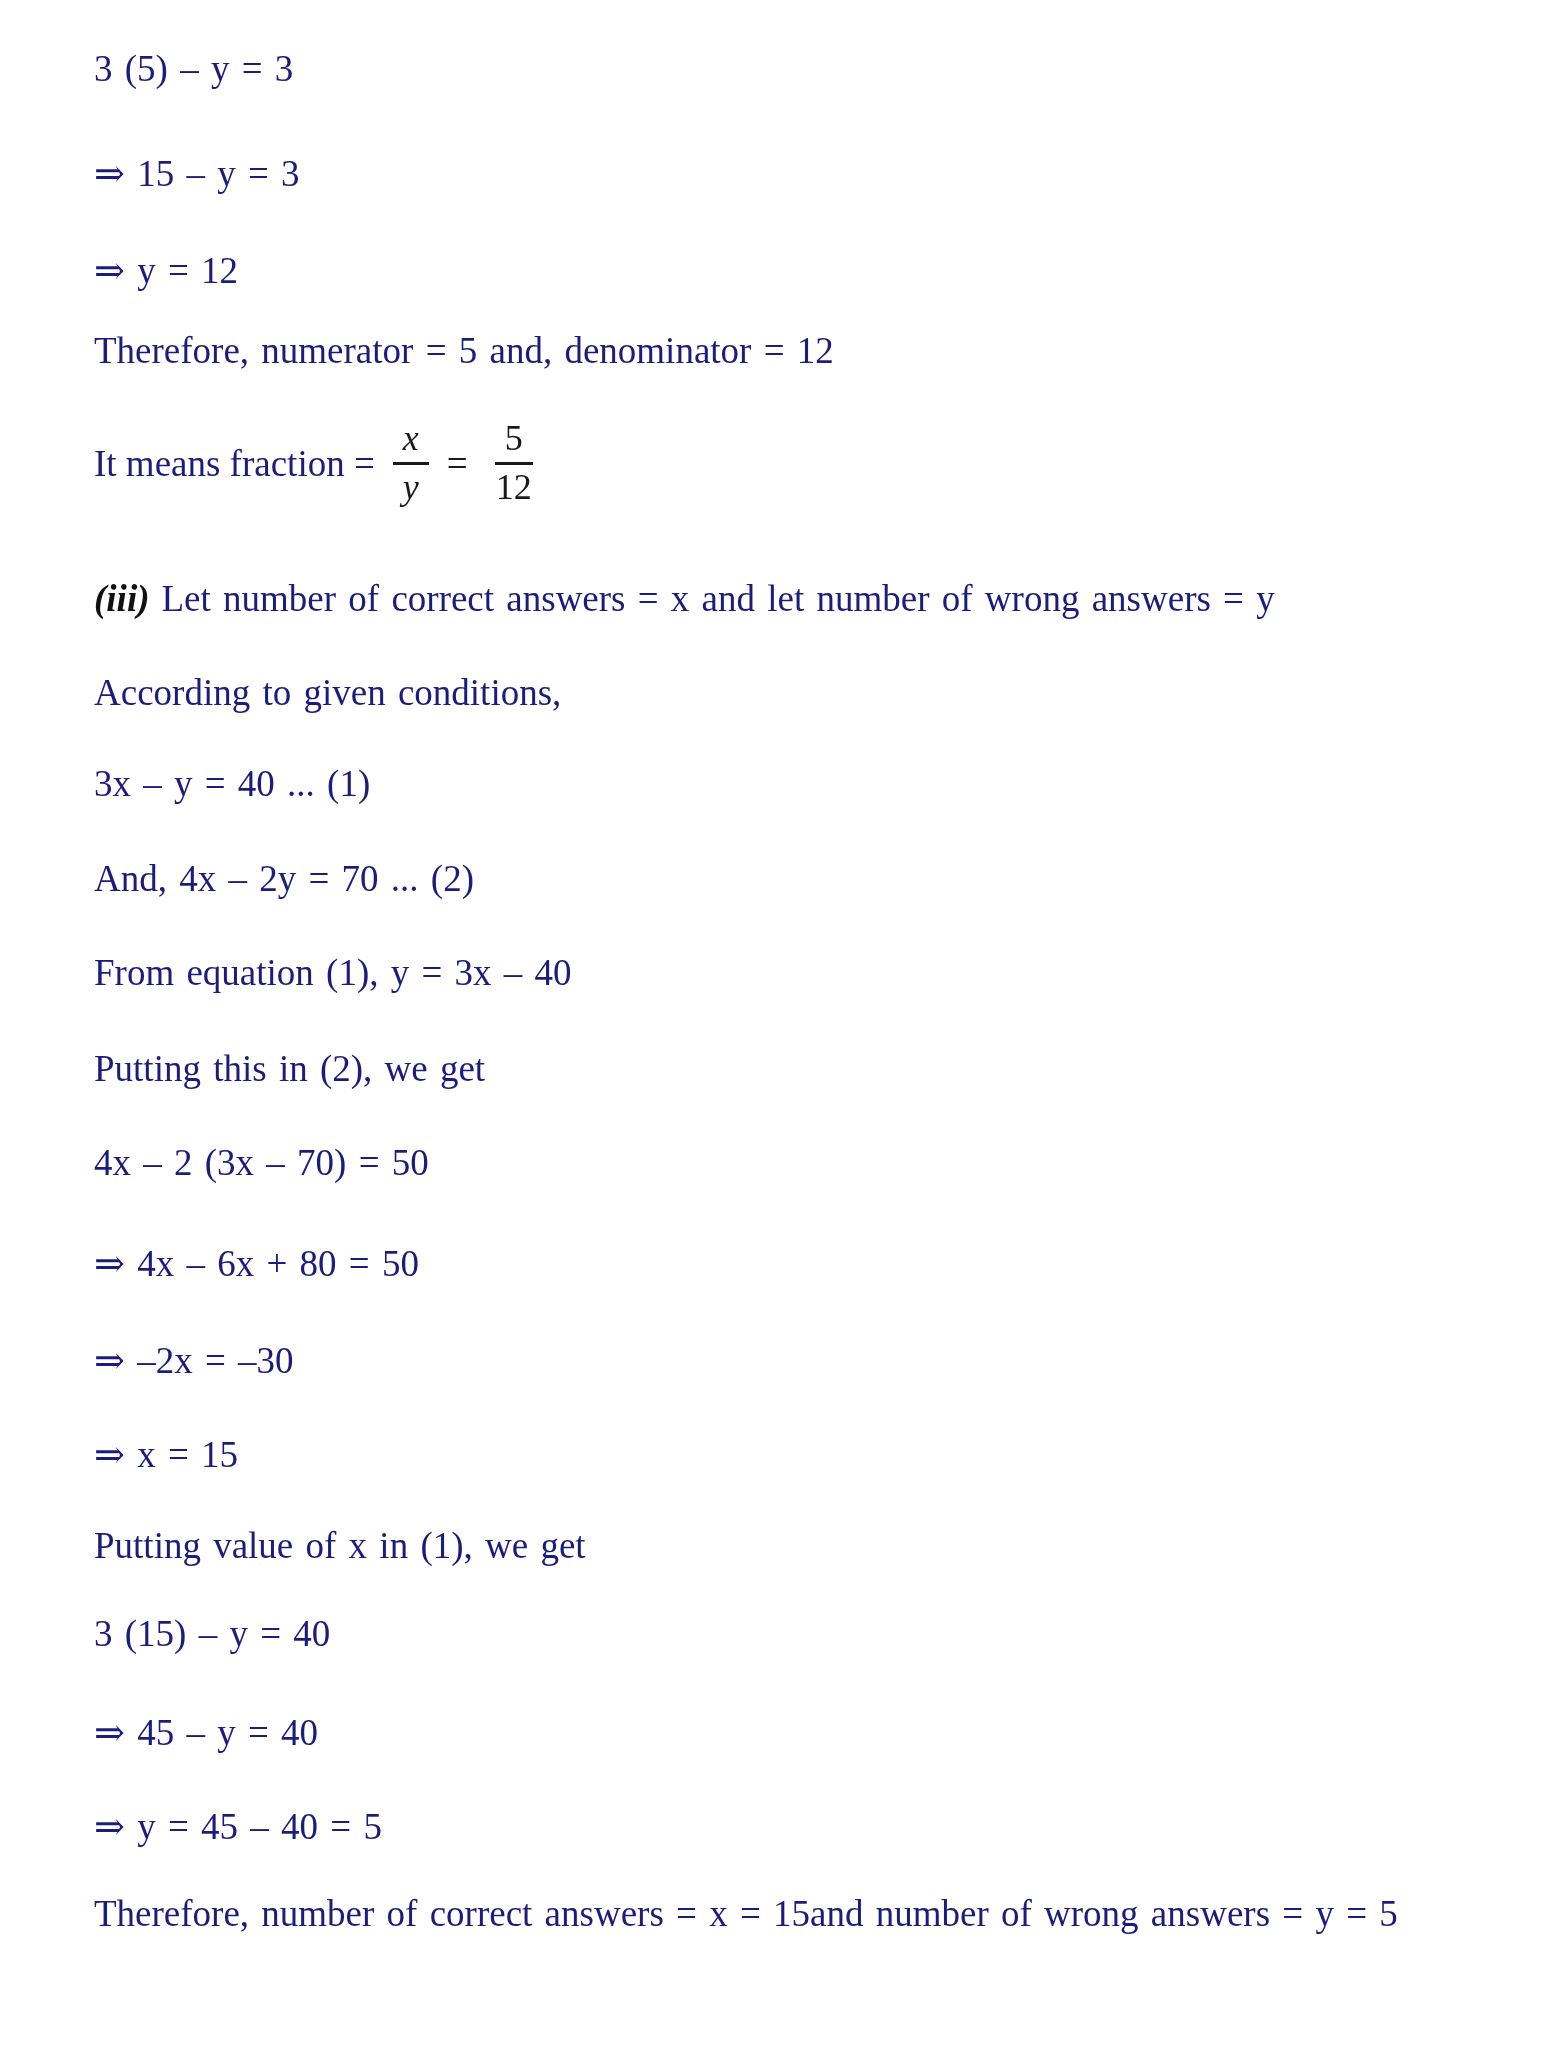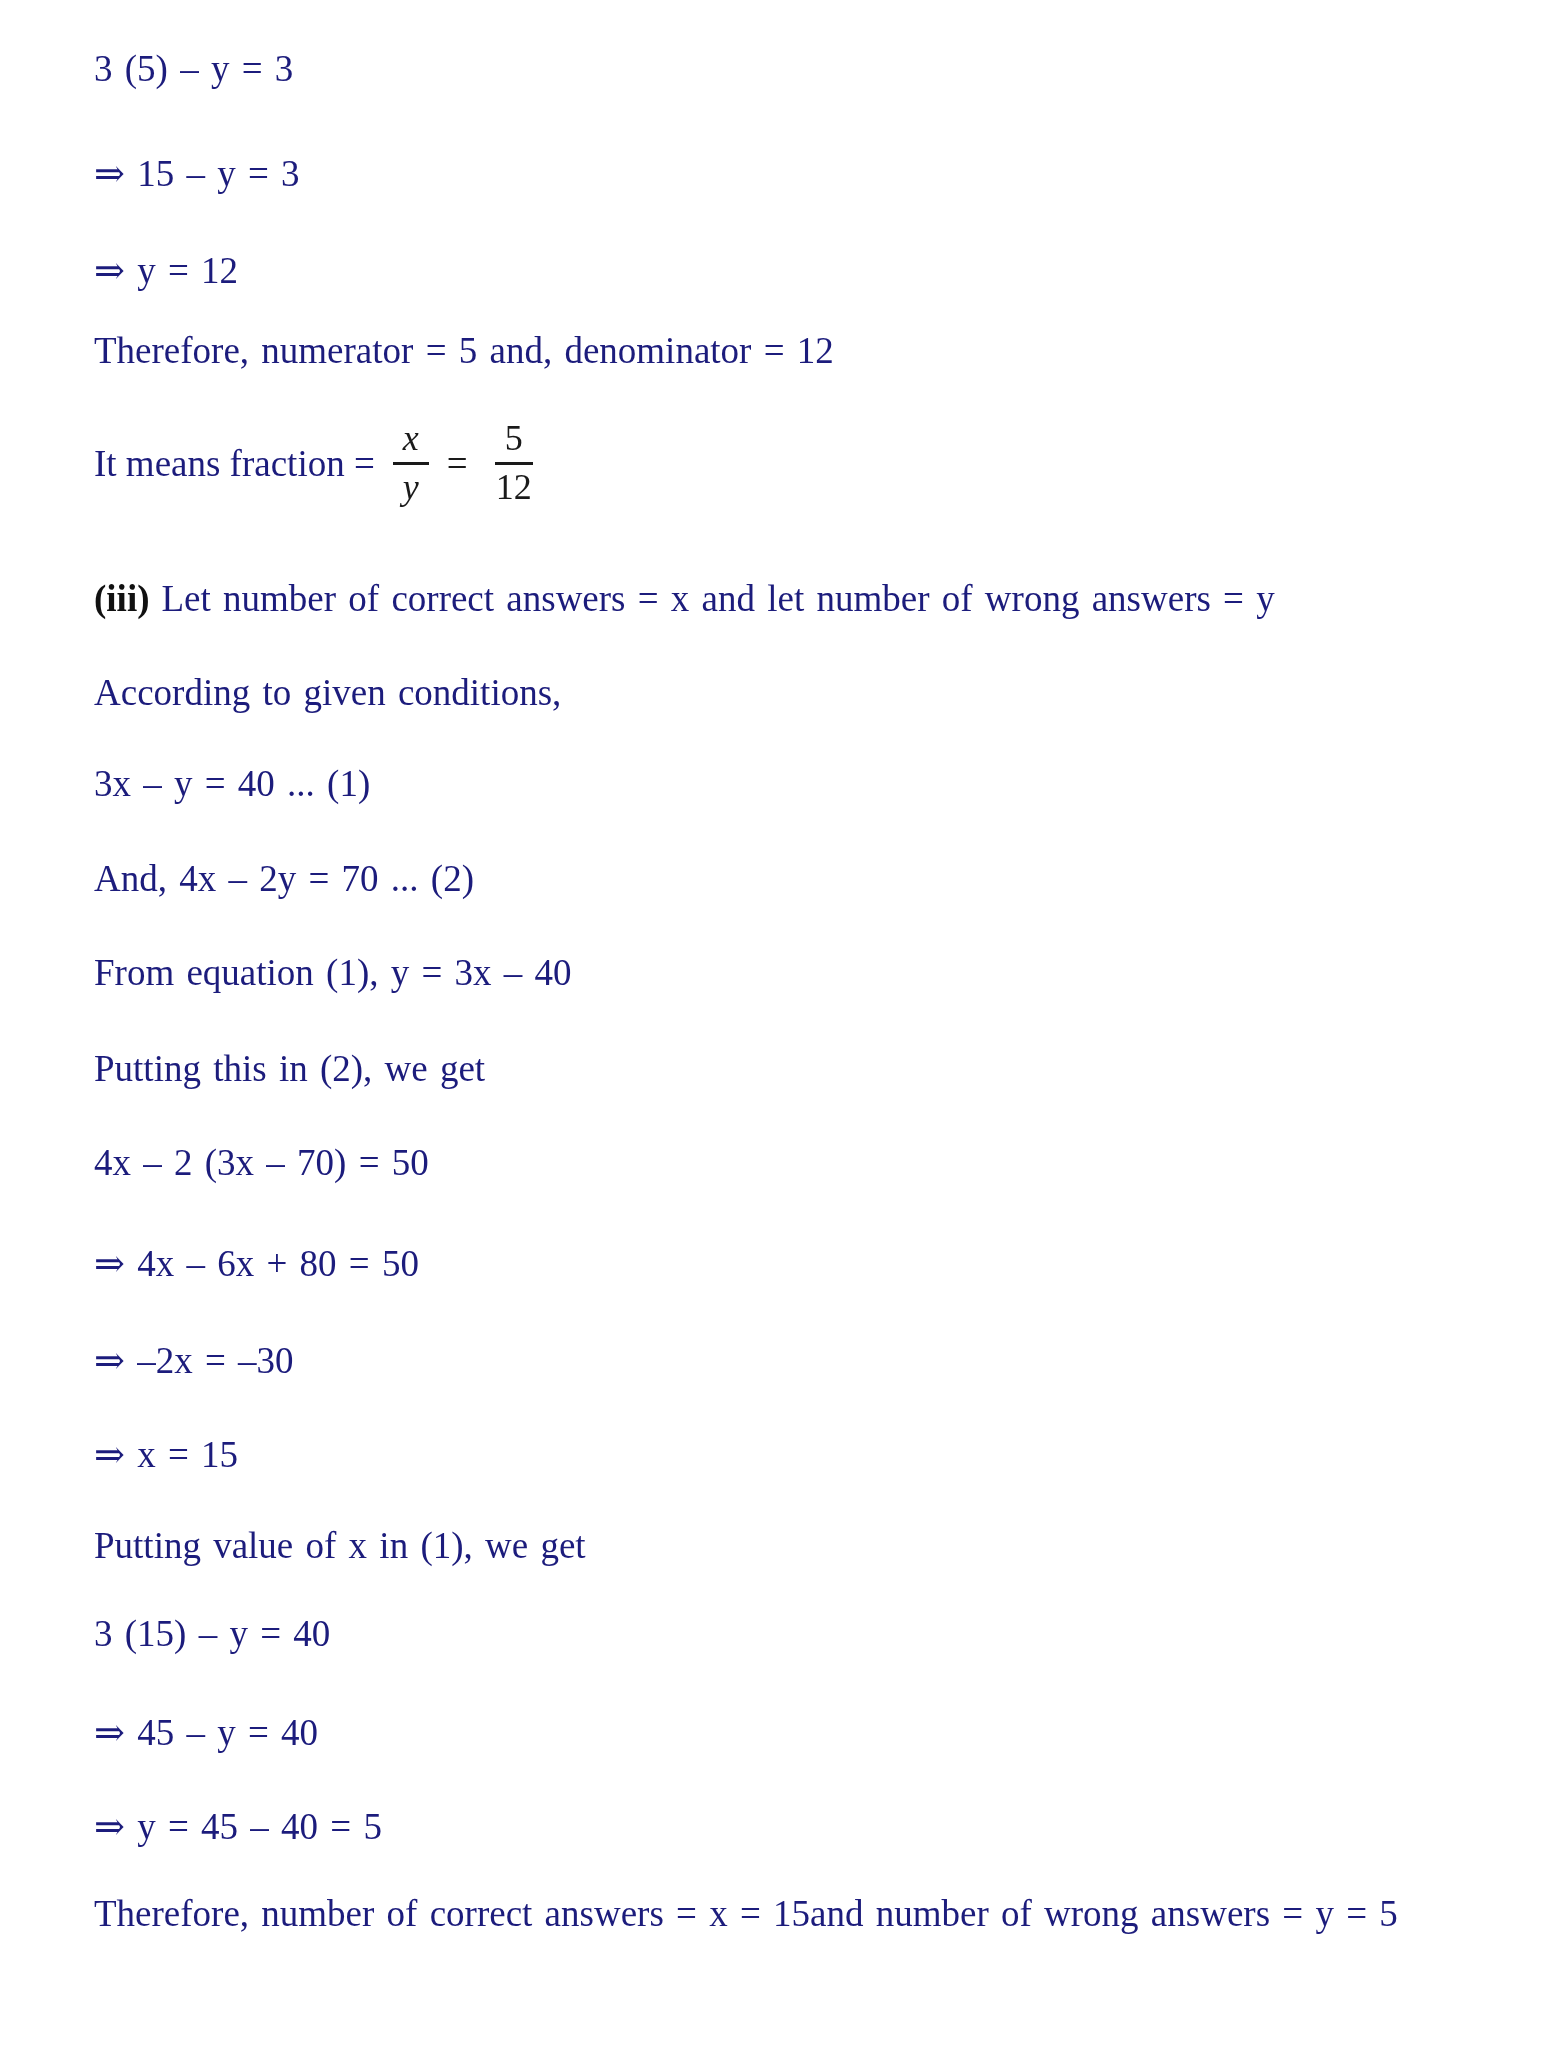--- a/index.html
+++ b/index.html
@@ -59,20 +59,21 @@
     font-style: italic;
   }
   .math-eq {
     color: #1a1a1a;
     font-size: 37px;
   }
   .prefix-bold {
     font-weight: bold;
     color: #111111;
     margin-right: 12px;
+    font-style: italic;
   }
 </style>
 </head>
 <body>
 
 <div class="page">
 
   <div class="line" style="top:48px">3 (5) – y = 3</div>
   <div class="line" style="top:153px">⇒ 15 – y = 3</div>
   <div class="line" style="top:250px">⇒ y = 12</div>

